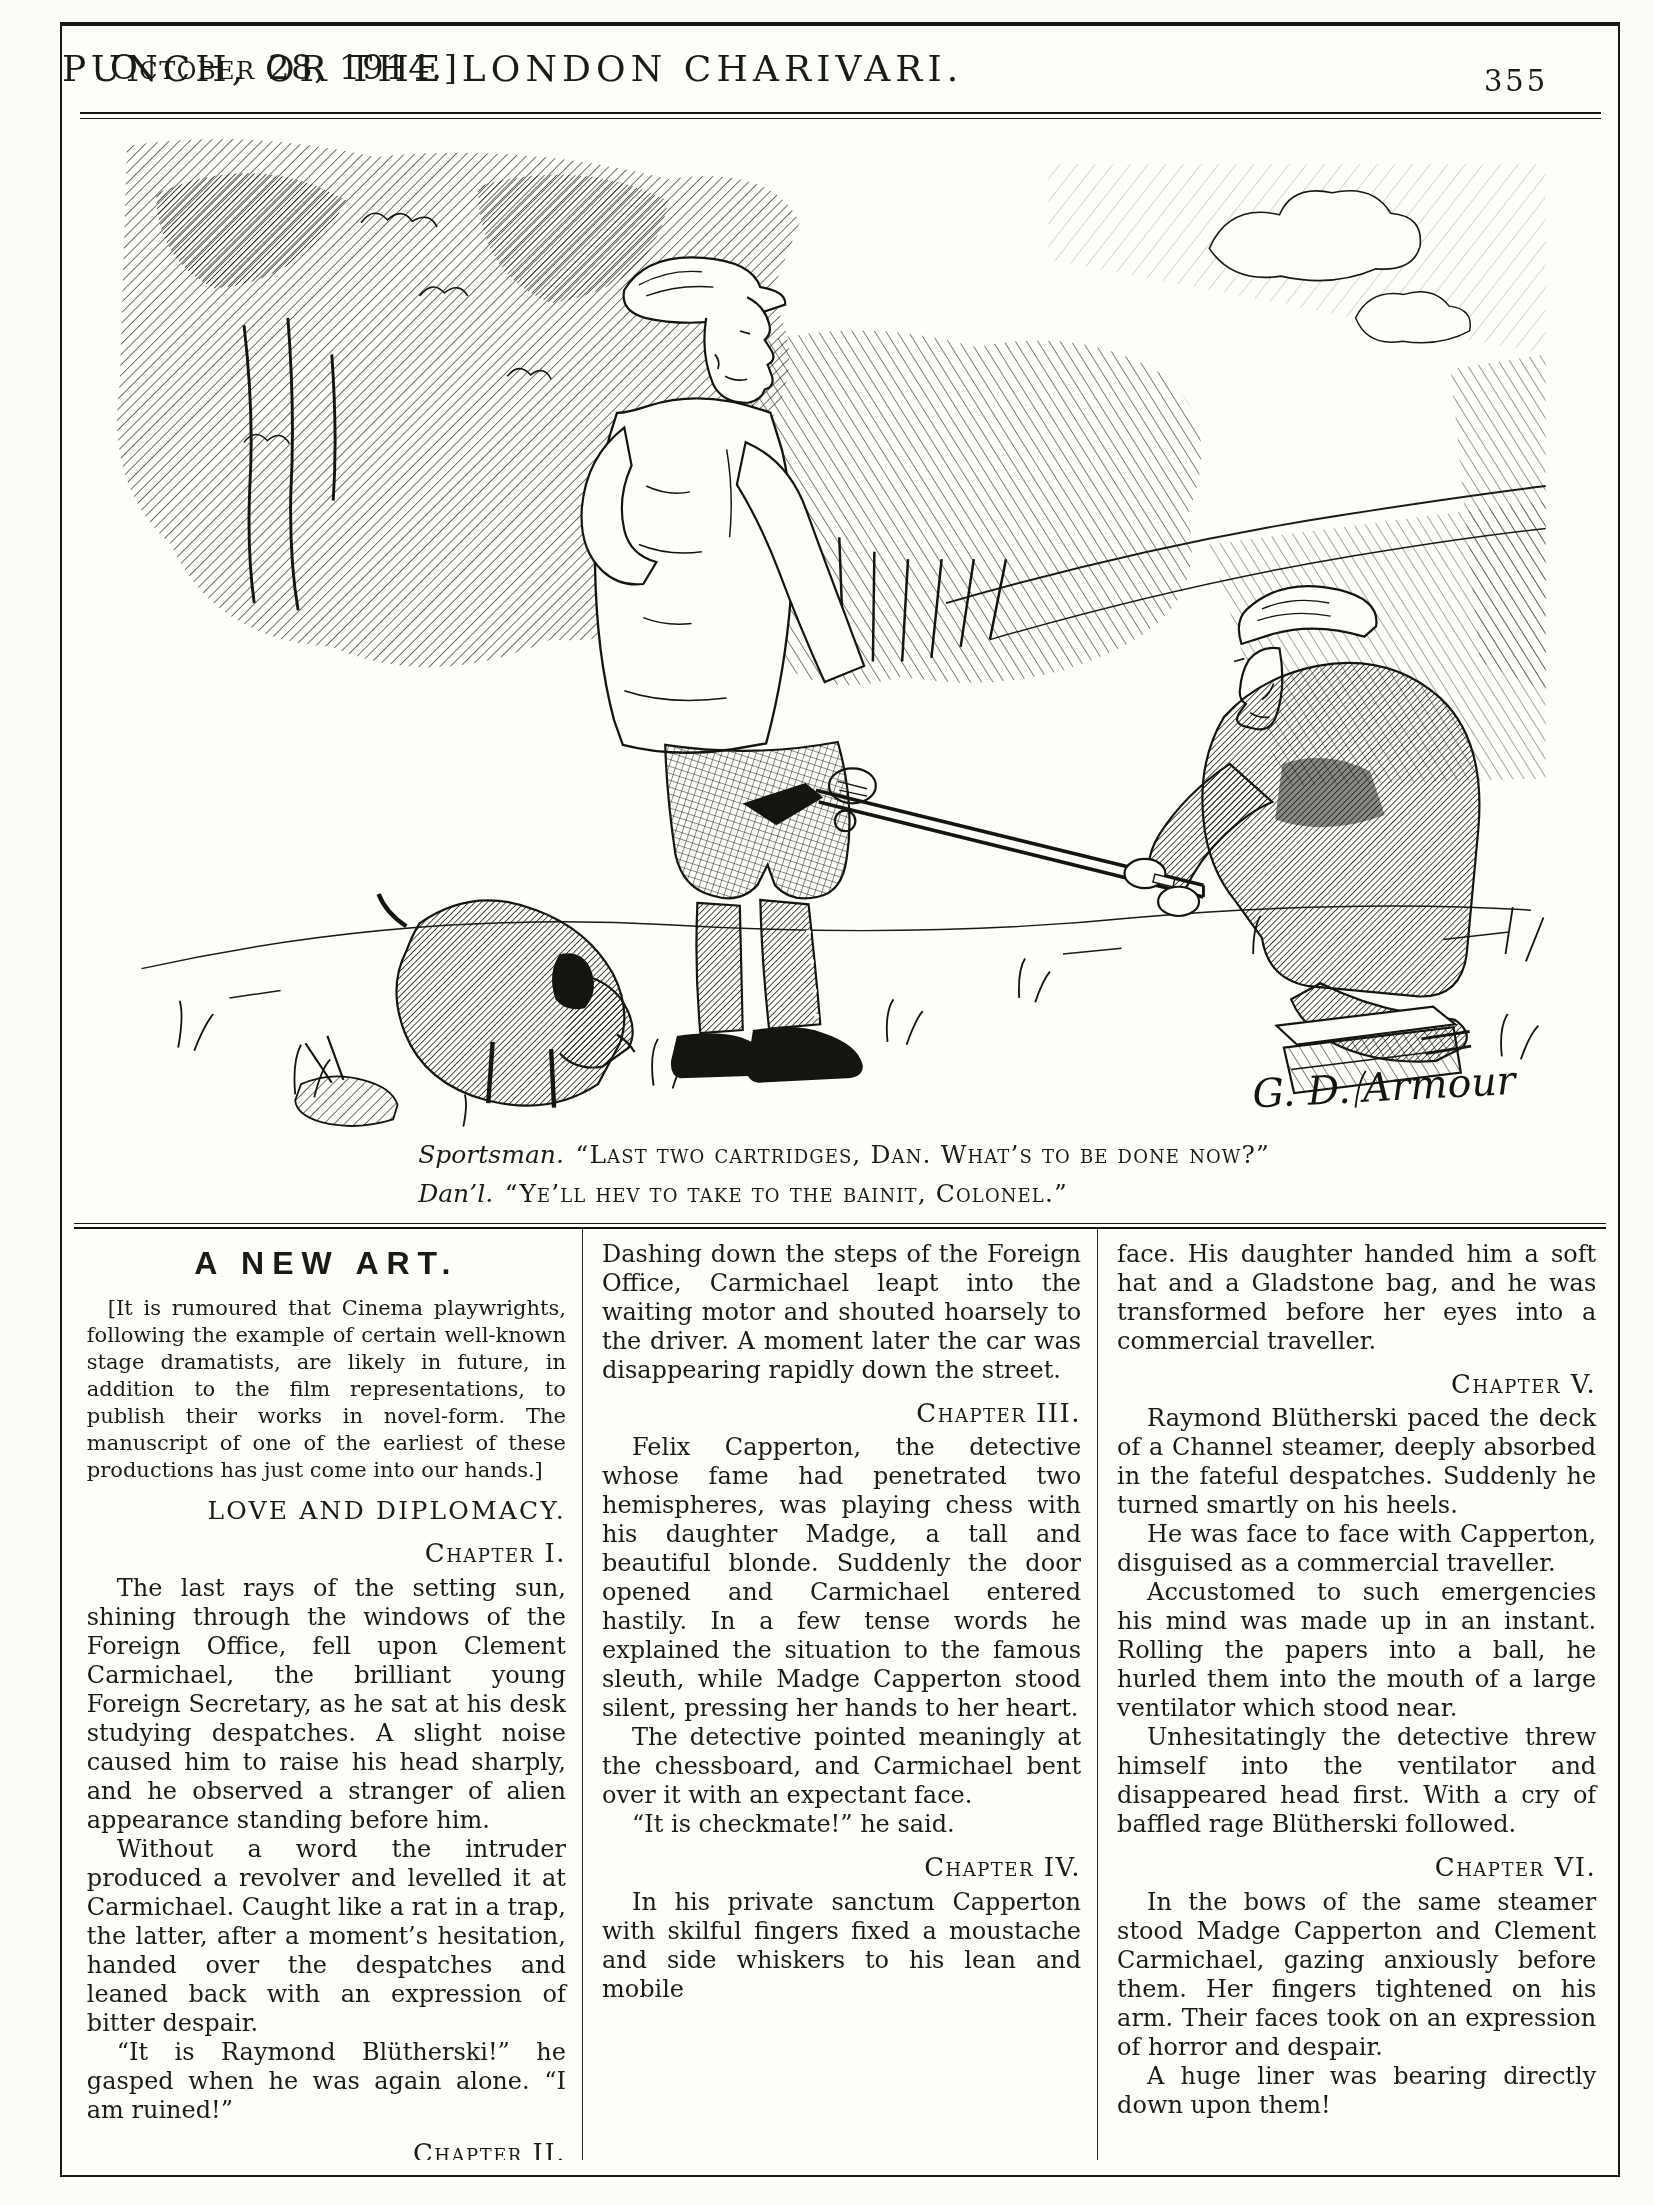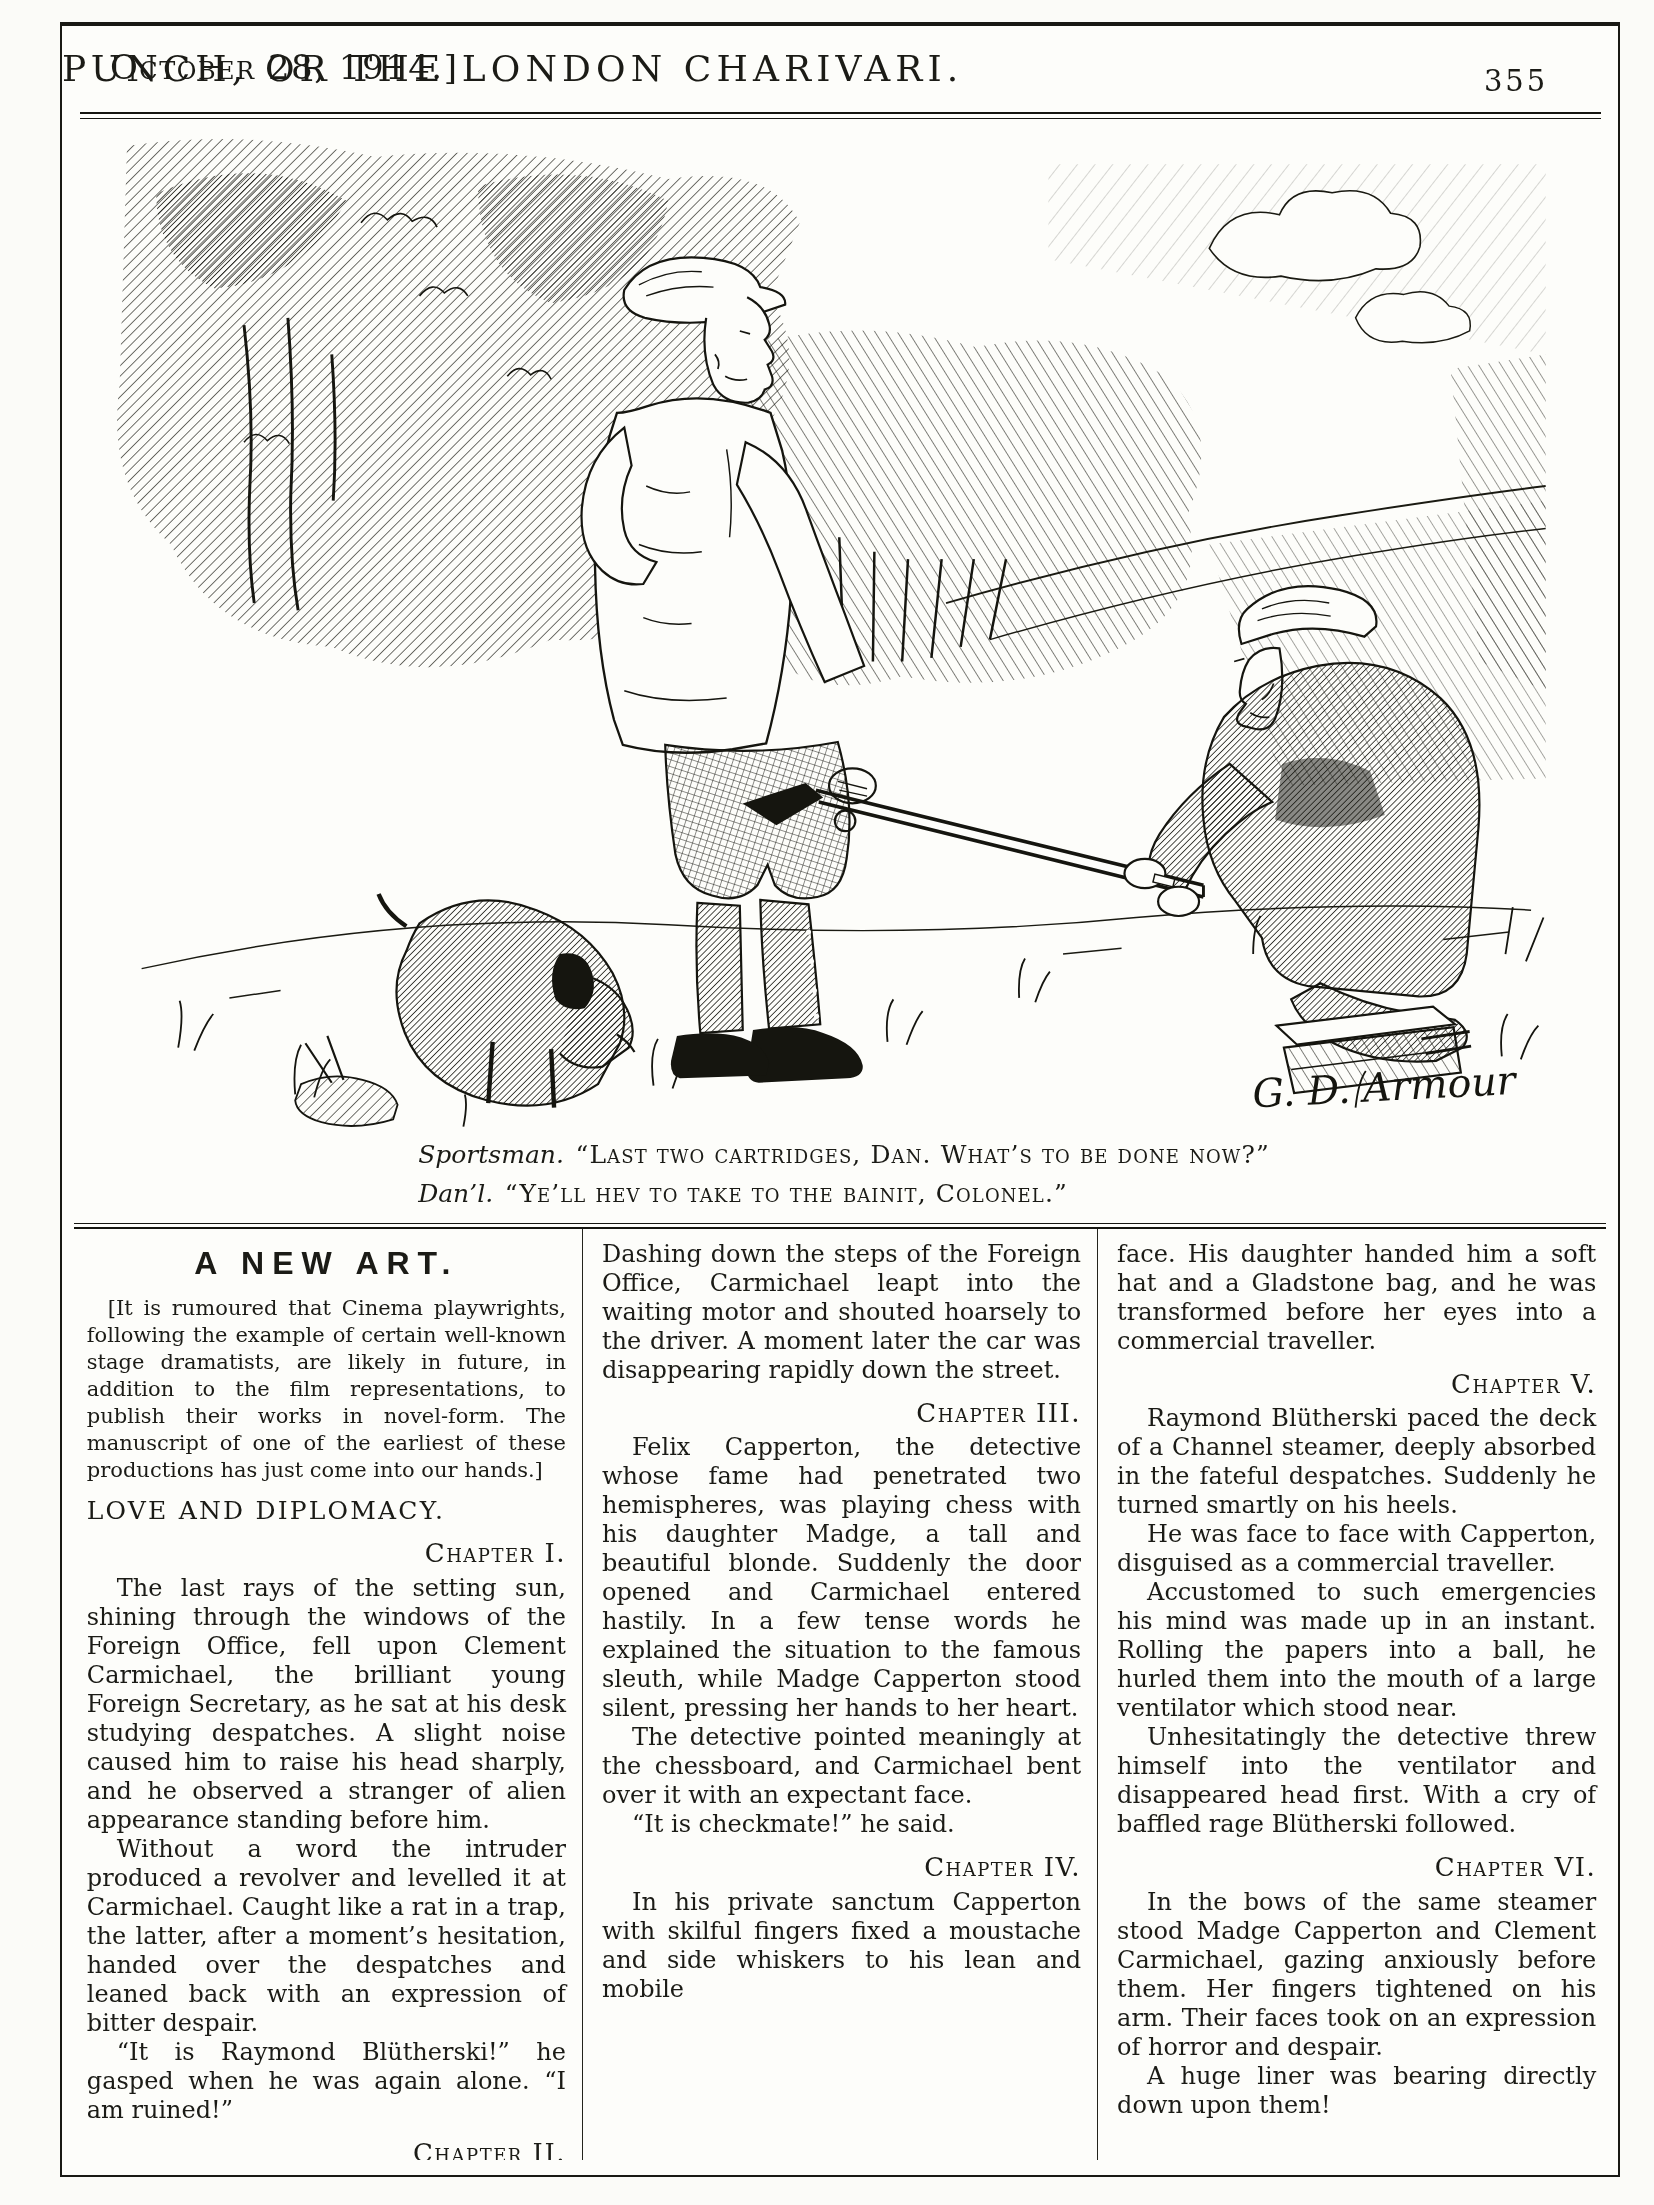--- a/index.html
+++ b/index.html
@@ -23,21 +23,21 @@
   .rule-caption{margin:10.2px 11.7px 0;height:2.9px;border-top:1.5px solid #15150f;border-bottom:2.2px solid #15150f;}
   
   .columns{display:flex;margin:0 5.8px;height:931px;overflow:hidden;}
   .col{flex:1 1 0;box-sizing:border-box;padding:10.2px 16px 0 19px;}
   .col + .col{border-left:1.5px solid #24241c;}
   .col p{margin:0;font-size:24px;line-height:29px;text-align:justify;text-indent:1.25em;}
   .col p.noindent{text-indent:0;}
   .art-title{margin:5.8px 0 13px;text-align:center;font-family:Liberation Sans, sans-serif;
              font-weight:bold;font-size:32px;letter-spacing:8px;}
   .intro{font-size:21px !important;line-height:27px !important;text-indent:1em !important;}
-  .subtitle{margin:11.7px 0 2.9px;text-align:left;font-weight:normal;font-size:25px;letter-spacing:2.2px;}
+  .subtitle{margin:11.7px 0 2.9px;text-align:right;font-weight:normal;font-size:25px;letter-spacing:2.2px;}
   .chapter{margin:13px 0 5.8px;text-align:right;font-weight:normal;font-variant:small-caps;
            font-size:26px;letter-spacing:1.5px;}
   .sig{font-family:"DejaVu Serif",serif;font-style:italic;font-size:54px;fill:#15150f;}
 </style>
 </head>
 <body>
 
 <div class="sheet">
 
   <div class="header">

